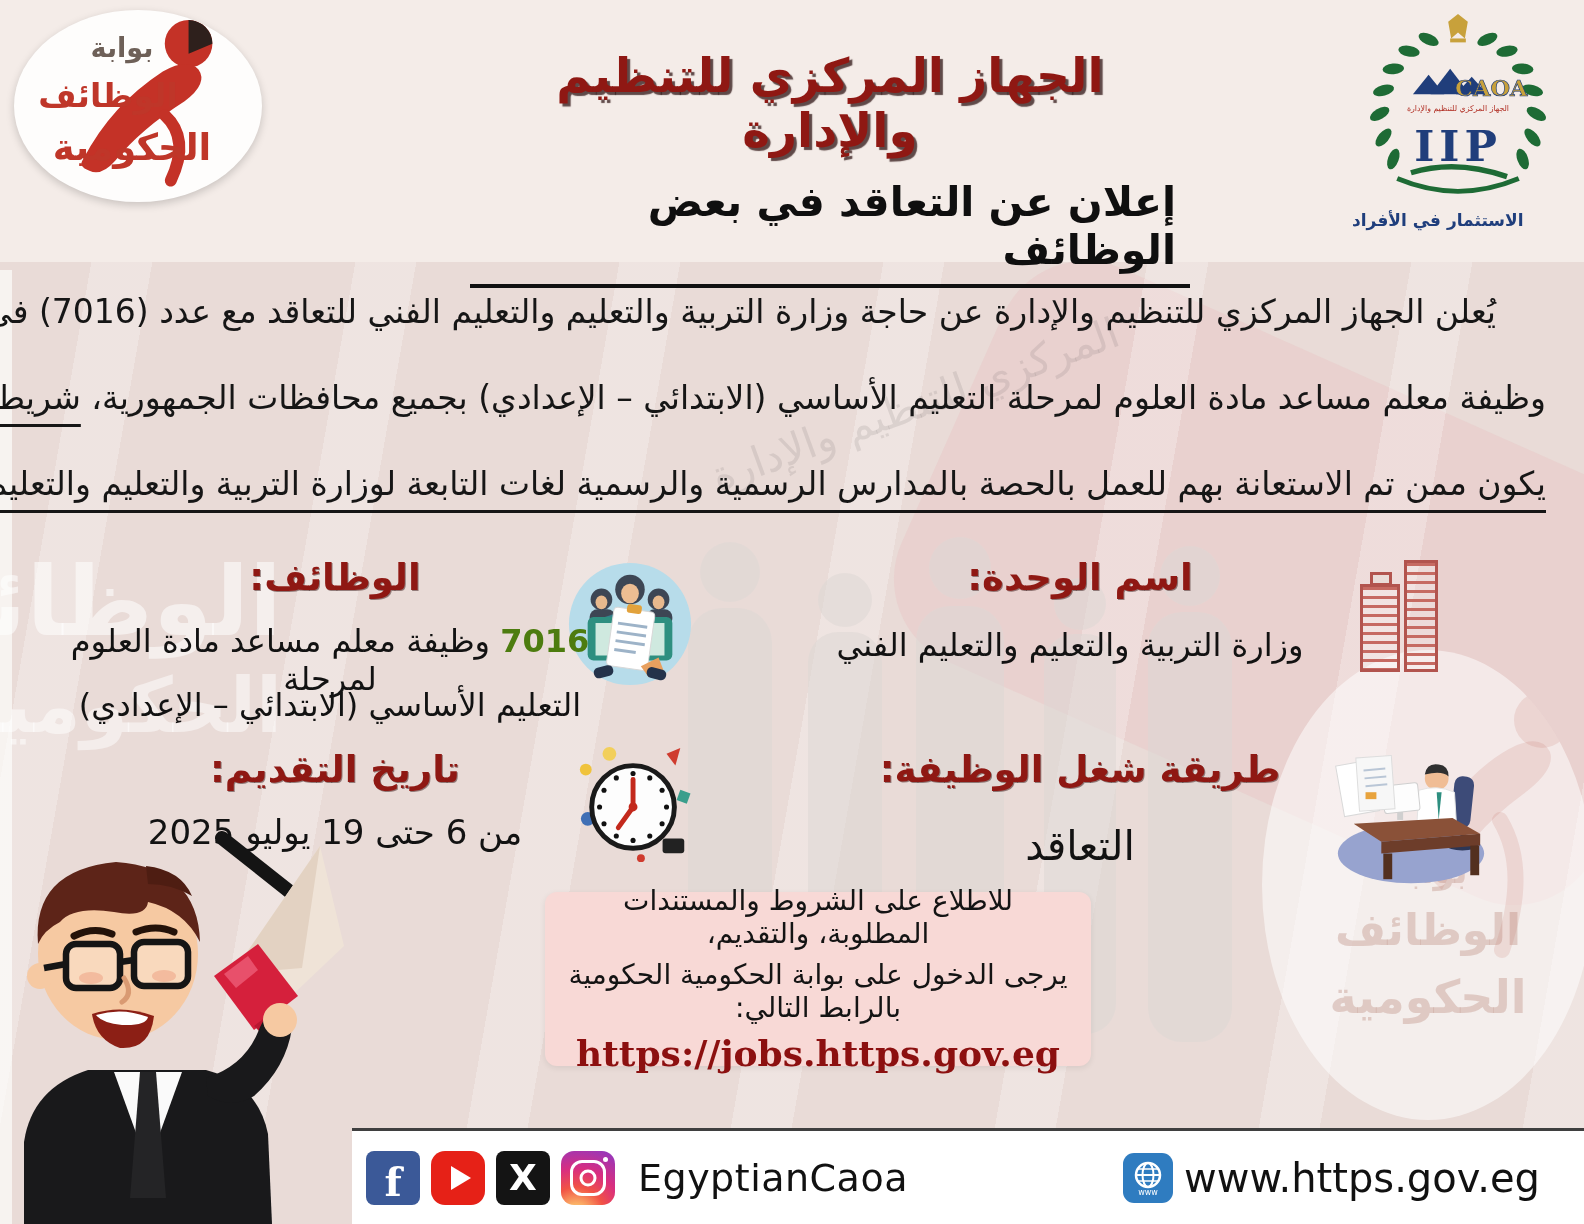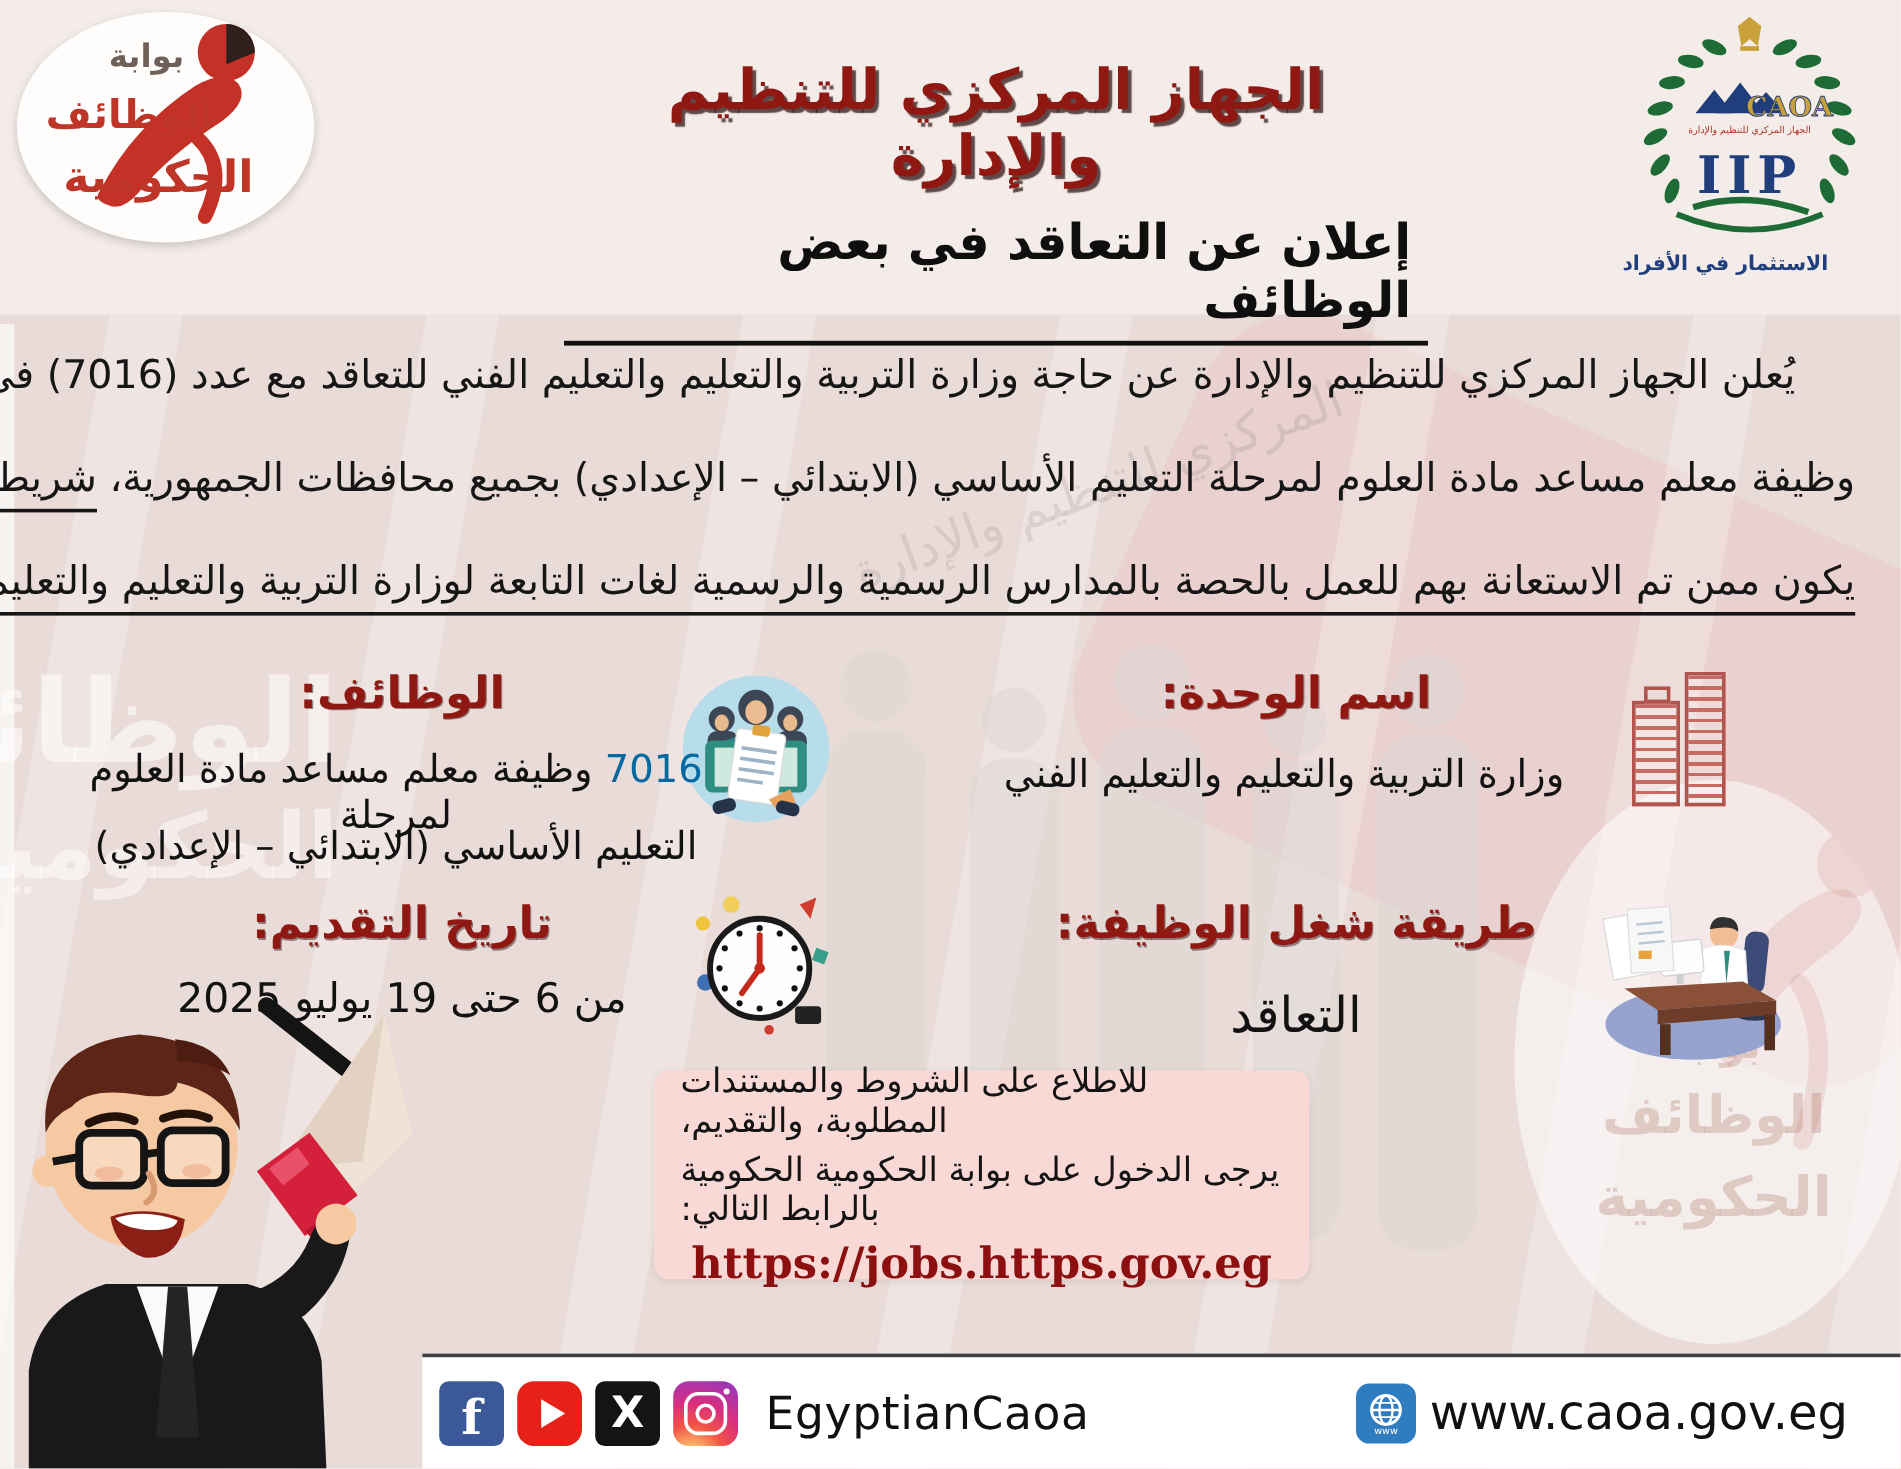--- a/index.html
+++ b/index.html
@@ -33,33 +33,33 @@
 
   
   .para { position:absolute; top:292px; left:38px; right:38px; z-index:6; direction:rtl; }
   .para-line { font-size:33px; color:#161616; direction:rtl; text-align:justify; text-align-last:justify; white-space:nowrap; height:62px; margin-bottom:24px; overflow:visible; }
   .para-line.first { padding-right:50px; }
   .u-cond { text-decoration:underline; text-underline-offset:15px; text-decoration-thickness:3px; }
 
   
   .sec-label { position:absolute; direction:rtl; text-align:center; font-size:37px; font-weight:bold; color:#8f1813; text-shadow:1px 1px 0 rgba(40,4,4,0.45); z-index:6; }
   .sec-value { position:absolute; direction:rtl; text-align:center; font-size:32px; color:#121212; z-index:6; }
-  .count-red { color:#0369a1; font-weight:normal; }
+  .count-red { color:#4d7c0f; font-weight:bold; }
 
   
   .bld { position:absolute; left:1358px; top:552px; width:92px; height:122px; z-index:5; }
   .bld .t1 { position:absolute; left:2px; top:32px; width:40px; height:88px; border:3px solid #b2544e; background:repeating-linear-gradient(180deg,#c66a62 0 3px, rgba(255,255,255,0.2) 3px 9px); }
   .bld .t2 { position:absolute; left:46px; top:8px; width:34px; height:112px; border:3px solid #b2544e; background:repeating-linear-gradient(180deg,#c66a62 0 3px, rgba(255,255,255,0.2) 3px 9px); }
   .bld .cap { position:absolute; left:12px; top:20px; width:22px; height:14px; border:3px solid #b2544e; background:#eadcd8; }
 
   .icon-abs { position:absolute; z-index:5; }
 
   
   .link-box { position:absolute; left:545px; top:892px; width:546px; height:174px; background:#f8d9d6; border-radius:12px;
-    display:flex; flex-direction:column; justify-content:center; align-items:center; gap:8px; padding:10px 22px; direction:rtl; text-align:left; z-index:6;
+    display:flex; flex-direction:column; justify-content:center; align-items:center; gap:8px; padding:10px 22px; direction:rtl; text-align:center; z-index:6;
     box-shadow:0 2px 6px rgba(0,0,0,0.08); }
   .link-box .lb-line { font-size:28px; color:#141414; }
   .link-box .lb-url { font-size:36px; font-weight:bold; color:#8c1010; font-family:"DejaVu Serif", serif; direction:ltr; cursor:pointer; }
 
   
   .footer-bar { position:absolute; left:352px; top:1128px; right:0; height:96px; background:#ffffff; border-top:3px solid #3f3f3f;
     display:flex; align-items:center; padding:0 44px 0 14px; gap:11px; z-index:10; }
   .soc { width:54px; height:54px; border-radius:10px; position:relative; display:flex; align-items:center; justify-content:center; cursor:pointer; flex:0 0 auto; }
   .soc.fb { background:#3b5998; border-radius:8px; }
   .soc.fb span { color:#fff; font-family:"DejaVu Serif", serif; font-weight:bold; font-size:40px; margin-top:8px; }
@@ -354,16 +354,16 @@
     <div class="soc globe">
       <svg width="40" height="40" viewBox="0 0 40 40">
         <circle cx="20" cy="17" r="12" fill="none" stroke="#ffffff" stroke-width="2.5"></circle>
         <ellipse cx="20" cy="17" rx="5.5" ry="12" fill="none" stroke="#ffffff" stroke-width="2"></ellipse>
         <line x1="8" y1="17" x2="32" y2="17" stroke="#ffffff" stroke-width="2"></line>
         <line x1="10" y1="11" x2="30" y2="11" stroke="#ffffff" stroke-width="1.5"></line>
         <line x1="10" y1="23" x2="30" y2="23" stroke="#ffffff" stroke-width="1.5"></line>
         <text x="20" y="37" font-size="8" fill="#ffffff" text-anchor="middle" font-family="DejaVu Sans, sans-serif">www</text>
       </svg>
     </div>
-    <div class="website">www.caoa.gov.eg</div>
+    <div class="website">www.https.gov.eg</div>
   </div>
 
 </div>
 
 </body></html>

